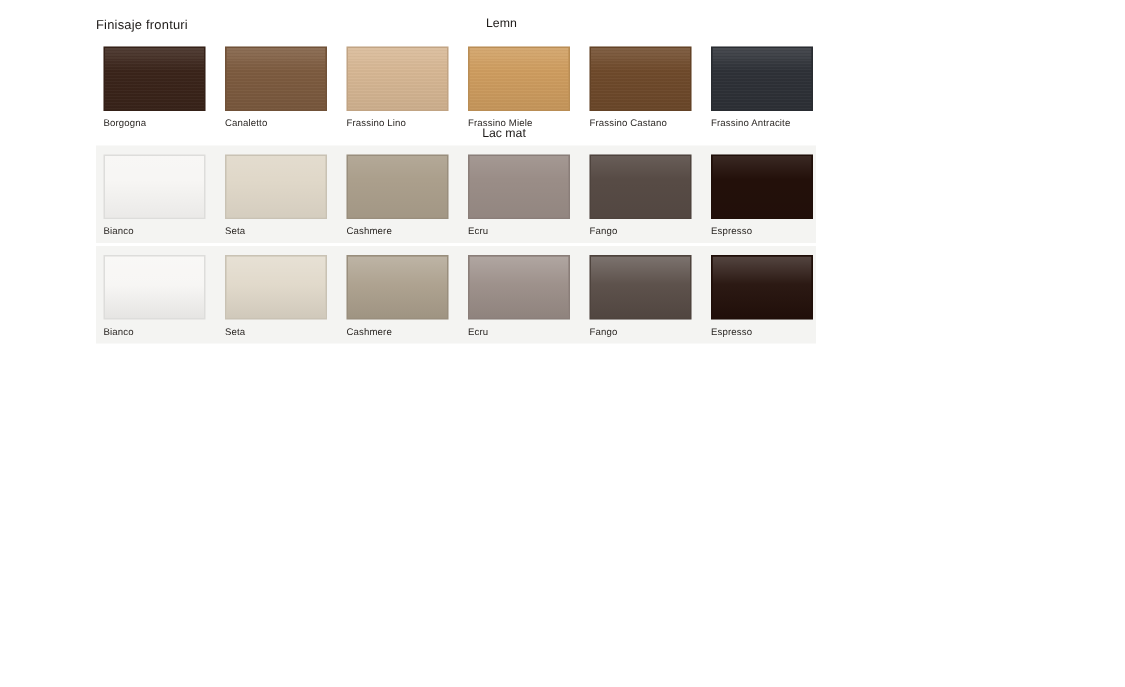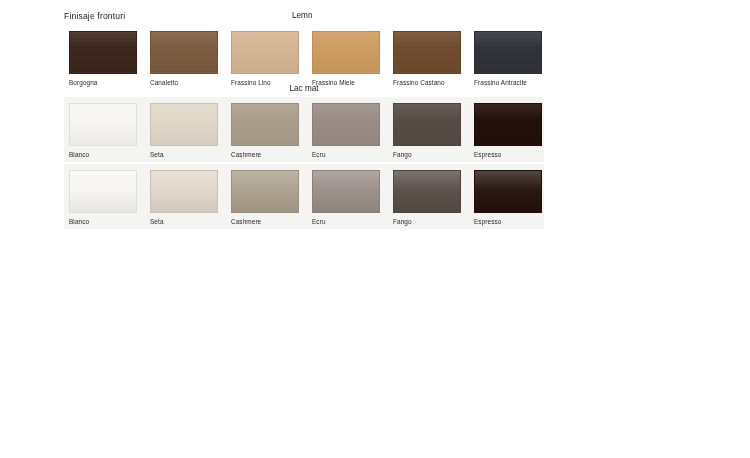--- a/index.html
+++ b/index.html
@@ -16,21 +16,21 @@
   .top-bar {
     position: absolute; left: 0; top: 11px; width: 660px; height: 14px;
   }
   .doc-title {
     position: absolute; left: 64px; top: 0;
     font-size: 8.6px; letter-spacing: .15px; color: #1d1a18;
     white-space: nowrap;
   }
   .section-title {
     position: absolute; top: 0;
-    font-size: 8.2px; color: #1d1a18; white-space: nowrap;
+    font-size: 8.2px; color: #1d1a18; white-space: nowrap; margin-left: 32px;
   }
 
   
   .section { position: absolute; left: 64px; width: 480px; }
   .section-head {
     position: relative; width: 480px; height: 13px;
   }
   .section-head .section-title {
     left: 50%; transform: translateX(-50%);
   }

